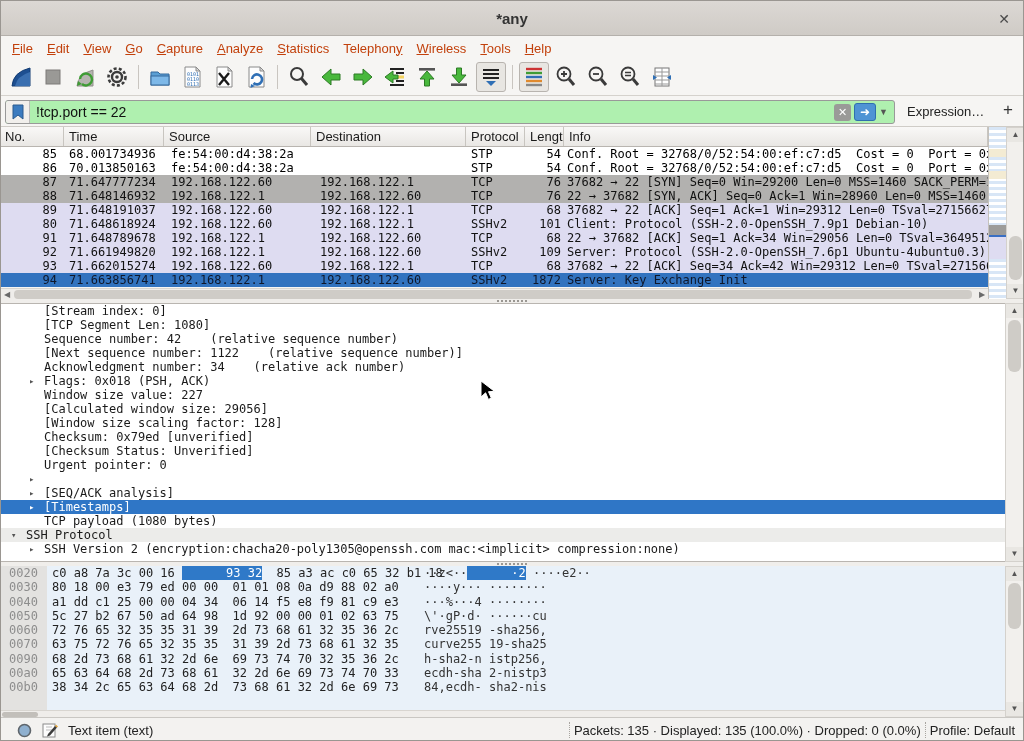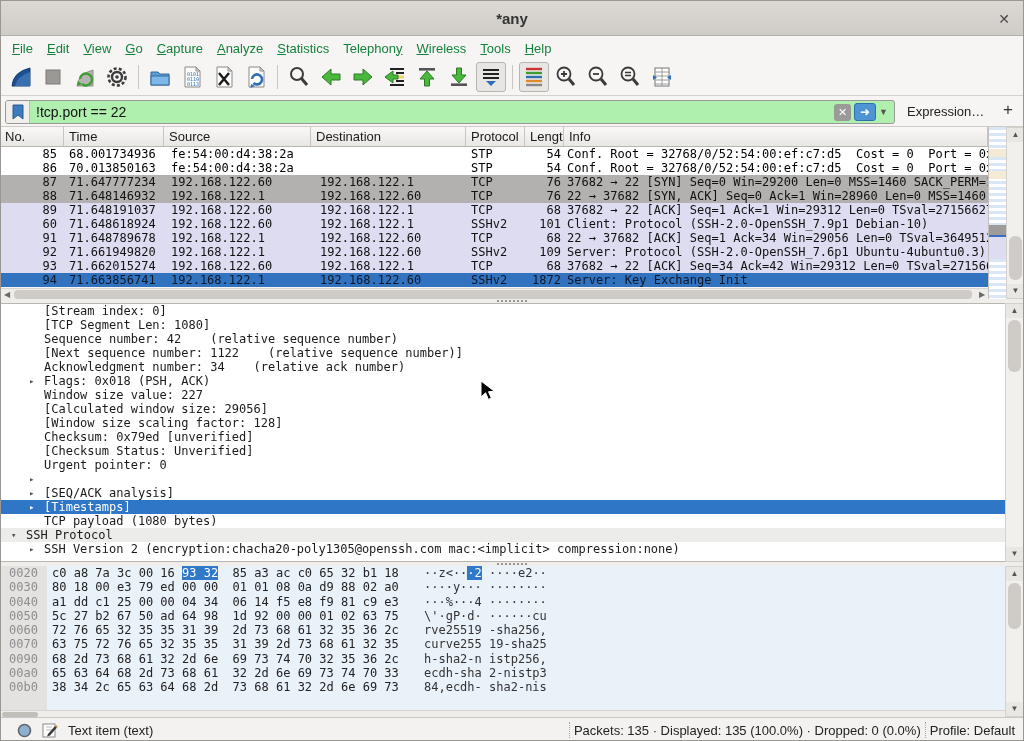--- a/index.html
+++ b/index.html
@@ -12,21 +12,21 @@
   .titlebar { position:absolute; left:0; top:0; width:100%; height:35px;
     background:linear-gradient(#dcd8d4,#cfcbc6); border-bottom:1px solid #b4b0ab;
     display:flex; align-items:center; justify-content:center; }
   .titlebar .title { font-weight:bold; color:#333; font-size:15px; }
   .titlebar .closebtn { position:absolute; right:10px; top:9px; width:18px; height:18px;
     color:#4a4a4a; font-size:14px; line-height:18px; text-align:center; cursor:default; }
 
   
   .menubar { position:absolute; left:0; top:36px; width:100%; height:22px;
     background:#f6f5f3; display:flex; align-items:center; padding-left:4px; }
-  .menu-item { padding:2px 7px; color:#15803d; }
+  .menu-item { padding:2px 7px; color:#c2410c; }
   .menu-item u { text-decoration:underline; }
 
   
   .toolbar { position:absolute; left:0; top:58px; width:100%; height:37px;
     background:#f6f5f3; border-bottom:1px solid #d5d2cd; display:flex; align-items:center; padding-left:4px; }
   .tbtn { width:30px; height:30px; display:flex; align-items:center; justify-content:center;
     border:1px solid transparent; border-radius:3px; margin:0 1px; }
   .tbtn.pressed { border:1px solid #b8b4af; background:#e8e6e2; }
   .tsep { width:1px; height:24px; background:#c9c5c0; margin:0 5px; }
 
@@ -109,21 +109,21 @@
   .drow.shade { background:#ececea; }
 
   
   .hexpane { position:absolute; left:0; top:565px; width:1004px; height:144px; background:#e9f1f9;
     overflow:hidden; font-family:"DejaVu Sans Mono",monospace; font-size:12px; }
   .hexpane .offcol { position:absolute; left:0; top:0; width:46px; height:100%; background:#e3e2e0; }
   .hxrow { height:14.3px; line-height:14.3px; white-space:pre; position:relative; }
   .hxrow .off { position:absolute; left:8px; color:#8d8d8d; }
   .hxrow .hx  { position:absolute; left:51px; color:#222; }
   .hxrow .asc { position:absolute; left:423px; color:#333; }
-  .hl { background:#2f79c8; color:#fff; }
+  .hl { background:#2f79c8; color:#fff;padding-left:44px; }
   .hex-hscroll { position:absolute; left:0; top:709px; width:1004px; height:7px; background:#efedea;
     border-top:1px solid #d8d5d0; }
   .hex-hscroll .thumb { position:absolute; left:1px; top:1px; width:36px; height:5px; background:#c2bfba; border-radius:3px; }
 
   
   .statusbar { position:absolute; left:0; top:716px; width:100%; height:25px; background:#f3f2f0;
     border-top:1px solid #c9c7c3; display:flex; align-items:center; }
   .sb-left { display:flex; align-items:center; gap:10px; padding-left:16px; }
   .sb-text { color:#222; }
   .sb-right { position:absolute; right:8px; display:flex; align-items:center; gap:4px; }
@@ -318,21 +318,21 @@
     <div class="hc">Length</div>
     <div class="hc">Info</div>
     <div class="hc"></div>
   </div>
 <div class="plist-rows" id="plrows">
     <div class="prow stp"><div class="c-no">85</div><div class="c-time">68.001734936</div><div class="c-src">fe:54:00:d4:38:2a</div><div class="c-dst"></div><div class="c-pro">STP</div><div class="c-len">54</div><div class="c-inf">Conf. Root = 32768/0/52:54:00:ef:c7:d5  Cost = 0  Port = 0x8002</div></div>
     <div class="prow stp"><div class="c-no">86</div><div class="c-time">70.013850163</div><div class="c-src">fe:54:00:d4:38:2a</div><div class="c-dst"></div><div class="c-pro">STP</div><div class="c-len">54</div><div class="c-inf">Conf. Root = 32768/0/52:54:00:ef:c7:d5  Cost = 0  Port = 0x8002</div></div>
     <div class="prow syn"><div class="c-no">87</div><div class="c-time">71.647777234</div><div class="c-src">192.168.122.60</div><div class="c-dst">192.168.122.1</div><div class="c-pro">TCP</div><div class="c-len">76</div><div class="c-inf">37682 → 22 [SYN] Seq=0 Win=29200 Len=0 MSS=1460 SACK_PERM=1 TSval=2715662711 TSecr=0 WS=128</div></div>
     <div class="prow syn"><div class="c-no">88</div><div class="c-time">71.648146932</div><div class="c-src">192.168.122.1</div><div class="c-dst">192.168.122.60</div><div class="c-pro">TCP</div><div class="c-len">76</div><div class="c-inf">22 → 37682 [SYN, ACK] Seq=0 Ack=1 Win=28960 Len=0 MSS=1460 SACK_PERM=1 TSval=3649512345 TSecr=2715662711 WS=128</div></div>
     <div class="prow tcp"><div class="c-no">89</div><div class="c-time">71.648191037</div><div class="c-src">192.168.122.60</div><div class="c-dst">192.168.122.1</div><div class="c-pro">TCP</div><div class="c-len">68</div><div class="c-inf">37682 → 22 [ACK] Seq=1 Ack=1 Win=29312 Len=0 TSval=2715662711 TSecr=3649512345</div></div>
-    <div class="prow tcp"><div class="c-no">60</div><div class="c-time">71.648618924</div><div class="c-src">192.168.122.60</div><div class="c-dst">192.168.122.1</div><div class="c-pro">SSHv2</div><div class="c-len">101</div><div class="c-inf">Client: Protocol (SSH-2.0-OpenSSH_7.9p1 Debian-10)</div></div>
+    <div class="prow tcp"><div class="c-no">80</div><div class="c-time">71.648618924</div><div class="c-src">192.168.122.60</div><div class="c-dst">192.168.122.1</div><div class="c-pro">SSHv2</div><div class="c-len">101</div><div class="c-inf">Client: Protocol (SSH-2.0-OpenSSH_7.9p1 Debian-10)</div></div>
     <div class="prow tcp"><div class="c-no">91</div><div class="c-time">71.648789678</div><div class="c-src">192.168.122.1</div><div class="c-dst">192.168.122.60</div><div class="c-pro">TCP</div><div class="c-len">68</div><div class="c-inf">22 → 37682 [ACK] Seq=1 Ack=34 Win=29056 Len=0 TSval=3649512349 TSecr=2715662711</div></div>
     <div class="prow tcp"><div class="c-no">92</div><div class="c-time">71.661949820</div><div class="c-src">192.168.122.1</div><div class="c-dst">192.168.122.60</div><div class="c-pro">SSHv2</div><div class="c-len">109</div><div class="c-inf">Server: Protocol (SSH-2.0-OpenSSH_7.6p1 Ubuntu-4ubuntu0.3)</div></div>
     <div class="prow tcp"><div class="c-no">93</div><div class="c-time">71.662015274</div><div class="c-src">192.168.122.60</div><div class="c-dst">192.168.122.1</div><div class="c-pro">TCP</div><div class="c-len">68</div><div class="c-inf">37682 → 22 [ACK] Seq=34 Ack=42 Win=29312 Len=0 TSval=2715662725 TSecr=3649512362</div></div>
     <div class="prow selected"><div class="c-no">94</div><div class="c-time">71.663856741</div><div class="c-src">192.168.122.1</div><div class="c-dst">192.168.122.60</div><div class="c-pro">SSHv2</div><div class="c-len">1872</div><div class="c-inf">Server: Key Exchange Init</div></div>
   </div>
 
 <div class="plist-hscroll">
   <span class="harrow" style="left:0">◀</span>
   <div class="thumb"></div>
   <span class="harrow" style="right:0">▶</span>

